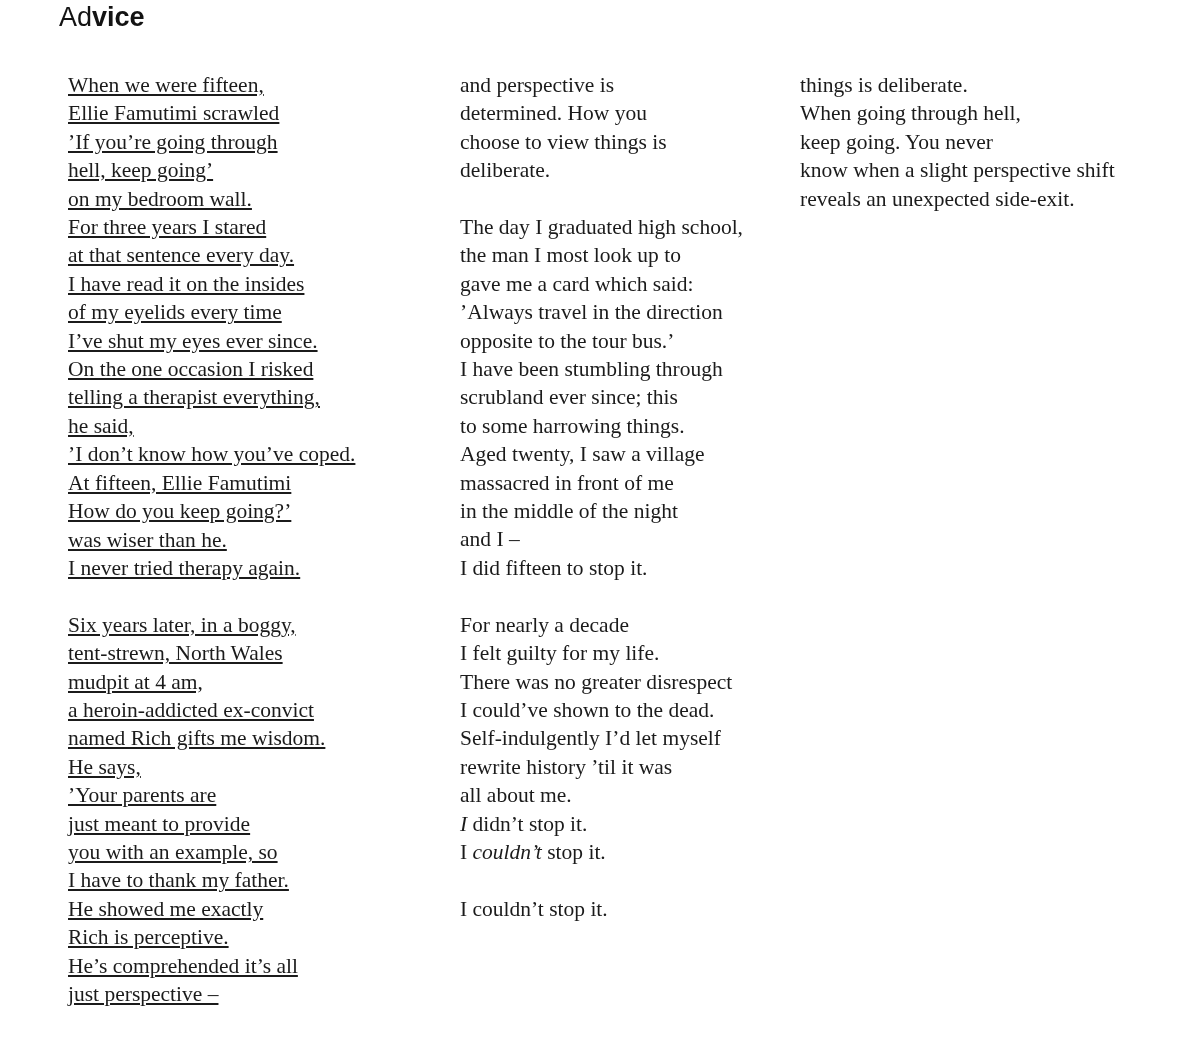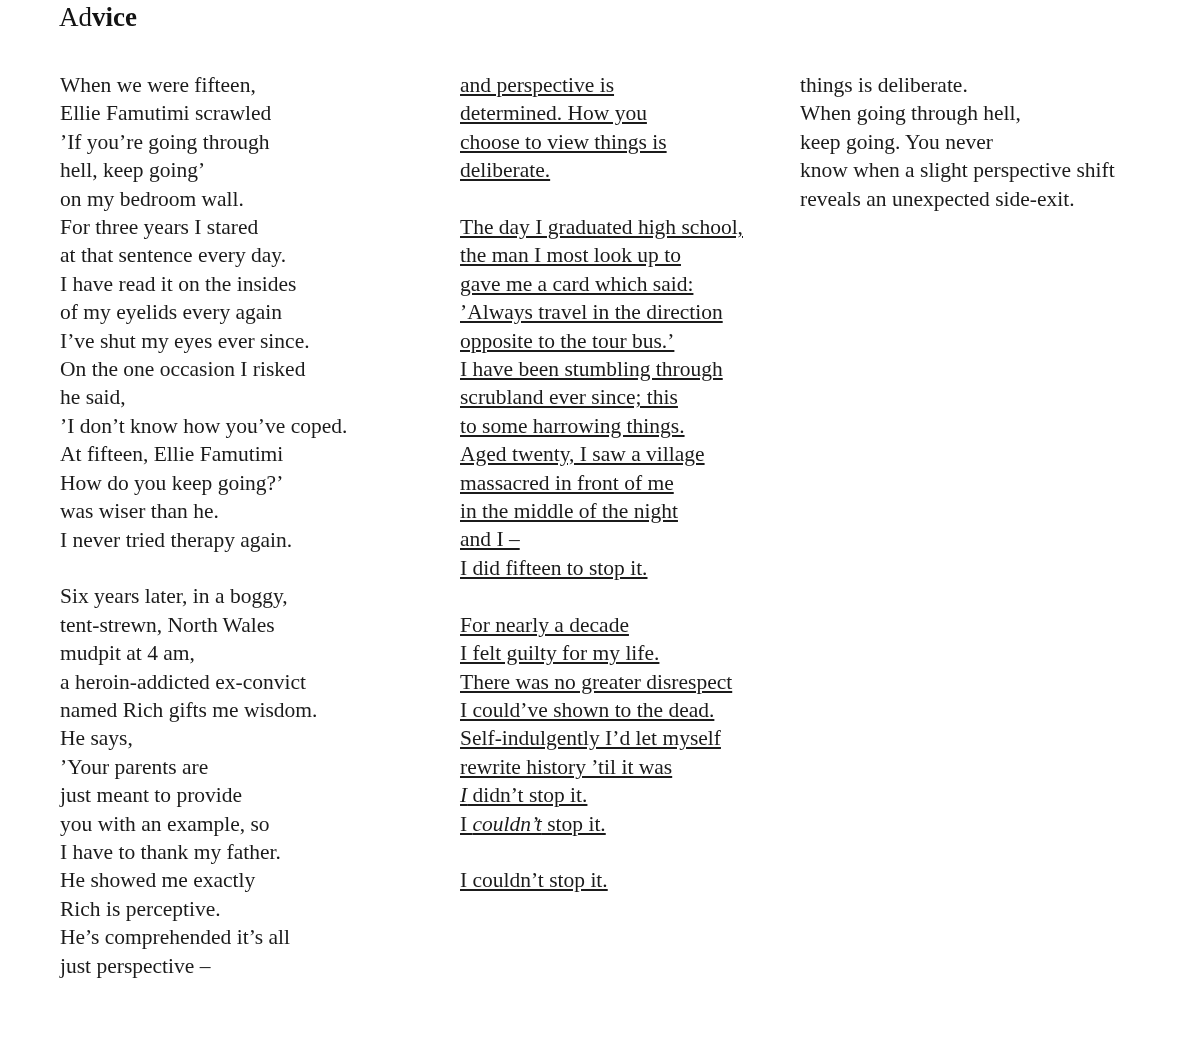--- a/index.html
+++ b/index.html
@@ -9,38 +9,38 @@
     width: 1181px;
     height: 1052px;
     background: #ffffff;
     overflow: hidden;
     font-family: "Liberation Serif", serif;
   }
   .title {
     position: absolute;
     left: 59px;
     top: 3px;
-    font-family: Liberation Serif, serif;
+    font-family: Liberation Sans, sans-serif;
     font-size: 27px;
     line-height: 1.1;
     font-weight: 400;
     color: #131313;
     letter-spacing: 0px;
   }
   .title .title-bold { font-weight: 700; }
   .columns { position: absolute; left: 0; top: 71px; width: 100%; }
   .poem-column {
     position: absolute;
     top: 0;
     font-size: 21.5px;
     line-height: 28.4px;
     color: #1b1b1b;
   }
-  .col-1 { left: 60px;  width: 390px; }
-  .col-2 { left: 460px; width: 340px; text-decoration: underline; }
+  .col-1 { left: 68px;  width: 390px; text-decoration: underline; }
+  .col-2 { left: 460px; width: 340px; }
   .col-3 { left: 800px; width: 381px; }
   .stanza { margin-bottom: 28.4px; }
   .stanza:last-child { margin-bottom: 0; }
   .line { white-space: nowrap; }
   .line em { font-style: italic; }
 </style>
 </head>
 <body>
 
 <div class="page">
@@ -49,23 +49,24 @@
       <div class="poem-column col-1">
         <div class="stanza">
           <div class="line">When we were fifteen,</div>
           <div class="line">Ellie Famutimi scrawled</div>
           <div class="line">’If you’re going through</div>
           <div class="line">hell, keep going’</div>
           <div class="line">on my bedroom wall.</div>
           <div class="line">For three years I stared</div>
           <div class="line">at that sentence every day.</div>
           <div class="line">I have read it on the insides</div>
-          <div class="line">of my eyelids every again</div>
+          <div class="line">of my eyelids every time</div>
           <div class="line">I’ve shut my eyes ever since.</div>
           <div class="line">On the one occasion I risked</div>
+          <div class="line">telling a therapist everything,</div>
           <div class="line">he said,</div>
           <div class="line">’I don’t know how you’ve coped.</div>
           <div class="line">At fifteen, Ellie Famutimi</div>
           <div class="line">How do you keep going?’</div>
           <div class="line">was wiser than he.</div>
           <div class="line">I never tried therapy again.</div>
         </div>
         <div class="stanza">
           <div class="line">Six years later, in a boggy,</div>
           <div class="line">tent-strewn, North Wales</div>
@@ -105,20 +106,21 @@
           <div class="line">and I –</div>
           <div class="line">I did fifteen to stop it.</div>
         </div>
         <div class="stanza">
           <div class="line">For nearly a decade</div>
           <div class="line">I felt guilty for my life.</div>
           <div class="line">There was no greater disrespect</div>
           <div class="line">I could’ve shown to the dead.</div>
           <div class="line">Self-indulgently I’d let myself</div>
           <div class="line">rewrite history ’til it was</div>
+          <div class="line">all about me.</div>
           <div class="line"><em>I</em> didn’t stop it.</div>
           <div class="line">I <em>couldn’t</em> stop it.</div>
         </div>
         <div class="stanza">
           <div class="line">I couldn’t stop it.</div>
         </div>
       </div>
       <div class="poem-column col-3">
         <div class="stanza">
           <div class="line">things is deliberate.</div>

